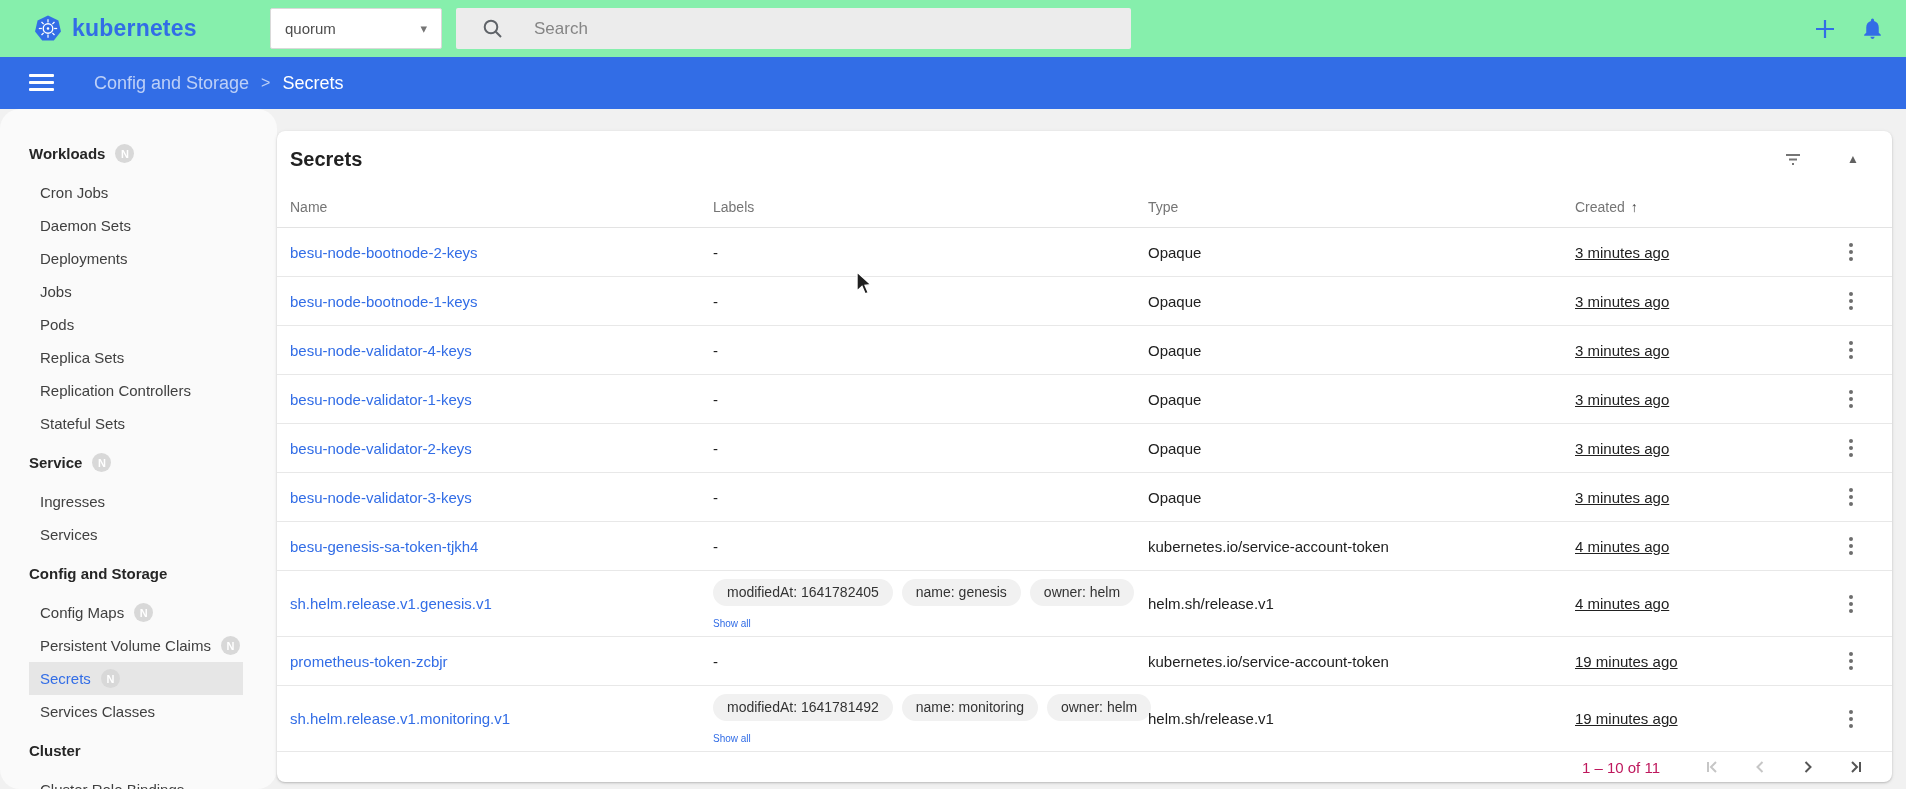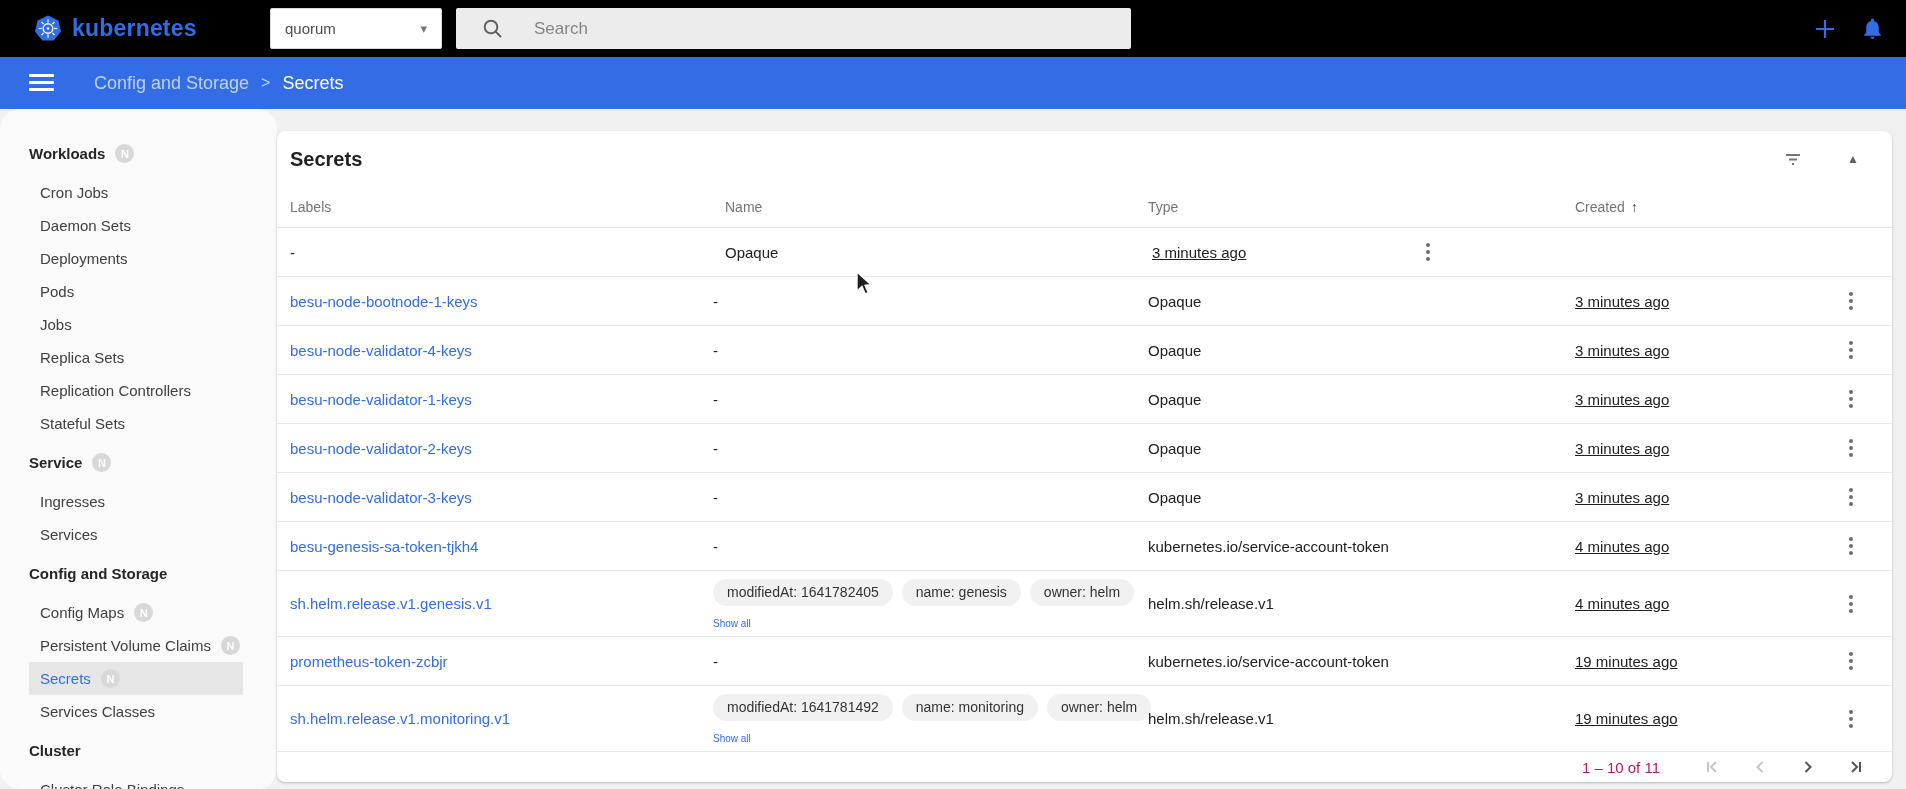--- a/index.html
+++ b/index.html
@@ -1,20 +1,20 @@
 <!DOCTYPE html>
 <html><head>
 <meta charset="utf-8">
 <style>
   *{box-sizing:border-box;margin:0;padding:0;}
   html,body{width:1906px;height:789px;}
   body{overflow:hidden;font-family:"Liberation Sans","DejaVu Sans",sans-serif;background:#f1f1f1;}
 
   
-  .topbar{position:relative;height:57px;background:#000000;}
+  .topbar{position:relative;height:57px;background:#86efac;}
   .brand-wrap{position:absolute;left:34px;top:0;height:57px;display:flex;align-items:center;gap:10px;}
   .brand{color:#326de6;font-size:23px;font-weight:600;letter-spacing:.2px;}
   .ns-box{position:absolute;left:270px;top:8px;width:172px;height:41px;background:#fff;border:1px solid #d9d9d9;border-radius:2px;display:flex;align-items:center;padding:0 14px;cursor:pointer;}
   .ns-value{font-size:15px;color:#4d4d4d;flex:1;}
   .ns-caret{color:#757575;font-size:13px;}
   .searchbar{position:absolute;left:456px;top:8px;width:675px;height:41px;background:#ececec;border-radius:2px;display:flex;align-items:center;padding-left:26px;}
   .search-input{border:none;outline:none;background:transparent;margin-left:30px;font-size:17px;color:#333;width:520px;font-family:inherit;}
   .search-input::placeholder{color:#858585;}
   .iconbtn{position:absolute;top:0;height:57px;display:flex;align-items:center;background:none;border:none;cursor:pointer;}
   .plus-btn{left:1812px;}
@@ -141,24 +141,24 @@
       <div class="side-item">
         <span>Cron Jobs</span>
       </div>
       <div class="side-item">
         <span>Daemon Sets</span>
       </div>
       <div class="side-item">
         <span>Deployments</span>
       </div>
       <div class="side-item">
+        <span>Jobs</span>
+      </div>
+      <div class="side-item">
         <span>Pods</span>
-      </div>
-      <div class="side-item">
-        <span>Jobs</span>
       </div>
       <div class="side-item">
         <span>Replica Sets</span>
       </div>
       <div class="side-item">
         <span>Replication Controllers</span>
       </div>
       <div class="side-item">
         <span>Stateful Sets</span>
       </div>
@@ -208,27 +208,28 @@
             <line x1="7" y1="11.5" x2="15" y2="11.5" stroke="#757575" stroke-width="2"></line>
             <line x1="10" y1="16" x2="12" y2="16" stroke="#757575" stroke-width="2"></line>
           </svg>
         </button>
         <button class="collapse-btn">
           <span>▲</span>
         </button>
       </div>
 
       <div class="thead">
+          <div class="th c0">Name</div>
           <div class="th c1">Labels</div>
-          <div class="th c0">Name</div>
           <div class="th c2">Type</div>
           <div class="th c3">Created<span class="sort">↑</span></div>
         </div>
       <div>
           <div class="tr">
+            <div class="td c0"><span class="link">besu-node-bootnode-2-keys</span></div>
             <div class="td c1"><span>-</span></div>
             <div class="td c2"><span>Opaque</span></div>
             <div class="td c3"><span class="created">3 minutes ago</span></div>
             <div class="td c4">
               <button class="kebab">
                 <i></i>
                 <i></i>
                 <i></i>
               </button>
             </div>

